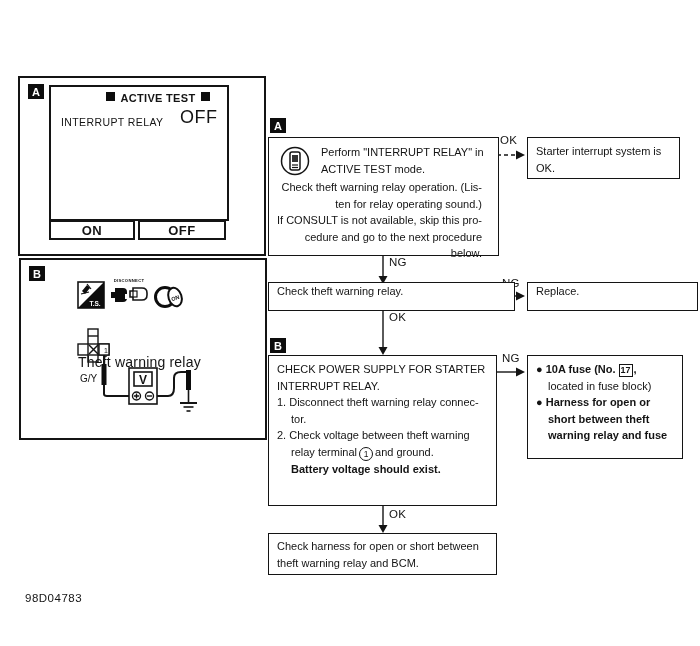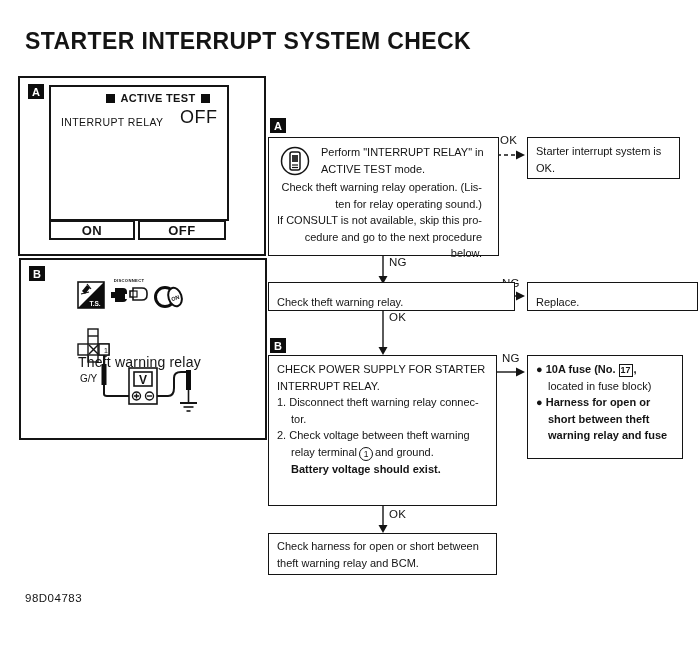--- a/index.html
+++ b/index.html
@@ -7,35 +7,35 @@
         font-family:"Liberation Sans",sans-serif;color:#141414;}
   .title{position:absolute;left:25px;top:28px;font-size:23px;font-weight:bold;letter-spacing:.4px;}
   .doc-code{position:absolute;left:25px;top:592px;font-size:11.5px;letter-spacing:.5px;}
 
   .panel{position:absolute;border:2px solid #141414;background:#fff;}
   .marker{position:absolute;width:16px;height:15px;background:#0d0d0d;color:#fff;
           font-size:11px;font-weight:bold;display:flex;align-items:center;justify-content:center;}
 
   
   .screen{position:absolute;left:29px;top:7px;width:176px;height:132px;border:2px solid #141414;}
-  .screen-header{display:flex;align-items:center;justify-content:center;gap:6px;margin-top:5px;
+  .screen-header{display:flex;align-items:flex-start;justify-content:center;gap:6px;margin-top:5px;
                  font-size:11px;font-weight:600;letter-spacing:.3px;margin-left:38px;}
   .sq{width:9px;height:9px;background:#0d0d0d;display:inline-block;}
   .param-label{position:absolute;left:10px;top:29px;font-size:10.5px;letter-spacing:.4px;}
   .param-value{position:absolute;left:129px;top:20px;font-size:18px;letter-spacing:.5px;}
   .btn{position:absolute;top:142px;height:16px;border:2px solid #141414;display:flex;
        align-items:center;justify-content:center;font-size:13px;font-weight:600;letter-spacing:.5px;}
   .btn-on{left:29px;width:82px;}
   .btn-off{left:118px;width:84px;}
 
   
   .fbox{position:absolute;border:1.5px solid #141414;background:#fff;font-size:11px;line-height:16.5px;}
   .pre{white-space:pre-line;}
   .pad{padding:5px 8px;}
-  .vcenter{display:flex;align-items:flex-end;padding:0 8px;}
+  .vcenter{display:flex;align-items:flex-start;padding:0 8px;}
   .hang{padding-left:14px;text-indent:-14px;}
   .hang12{padding-left:12px;text-indent:-12px;font-weight:bold;}
   .ind12{padding-left:12px;}
   .ind14{padding-left:14px;}
   .bold{font-weight:bold;}
   .lab{position:absolute;font-size:11.5px;letter-spacing:.3px;}
   .circ{display:inline-block;width:12px;height:12px;border:1px solid #141414;border-radius:50%;
         font-size:8.5px;line-height:12px;text-align:center;text-indent:0;vertical-align:-1px;margin:0 2px;}
   .fuse-box{display:inline-block;border:1px solid #141414;font-size:9px;line-height:11px;
             padding:0 1px;text-indent:0;vertical-align:0px;margin:0 1px 0 3px;}
@@ -43,21 +43,20 @@
   .caption{position:absolute;font-size:14px;letter-spacing:.2px;margin-top:40px;}
   .consult-icon{position:absolute;left:10px;top:7px;}
   .stepa-header{position:absolute;left:52px;top:6px;}
   .stepa-body{position:absolute;left:8px;top:41px;text-align:right;}
 </style>
 </head>
 <body>
 
 <div class="page">
 
-  <div class="title">STARTER INTERRUPT SYSTEM CHECK</div>
 
   <div class="panel" style="left:18px;top:76px;width:244px;height:176px;">
     <div class="marker" style="left:8px;top:6px;">A</div>
     <div class="screen">
       <div class="screen-header">
         <span class="sq"></span>
         <span>ACTIVE TEST</span>
         <span class="sq"></span>
       </div>
       <div class="param-label">INTERRUPT RELAY</div>

